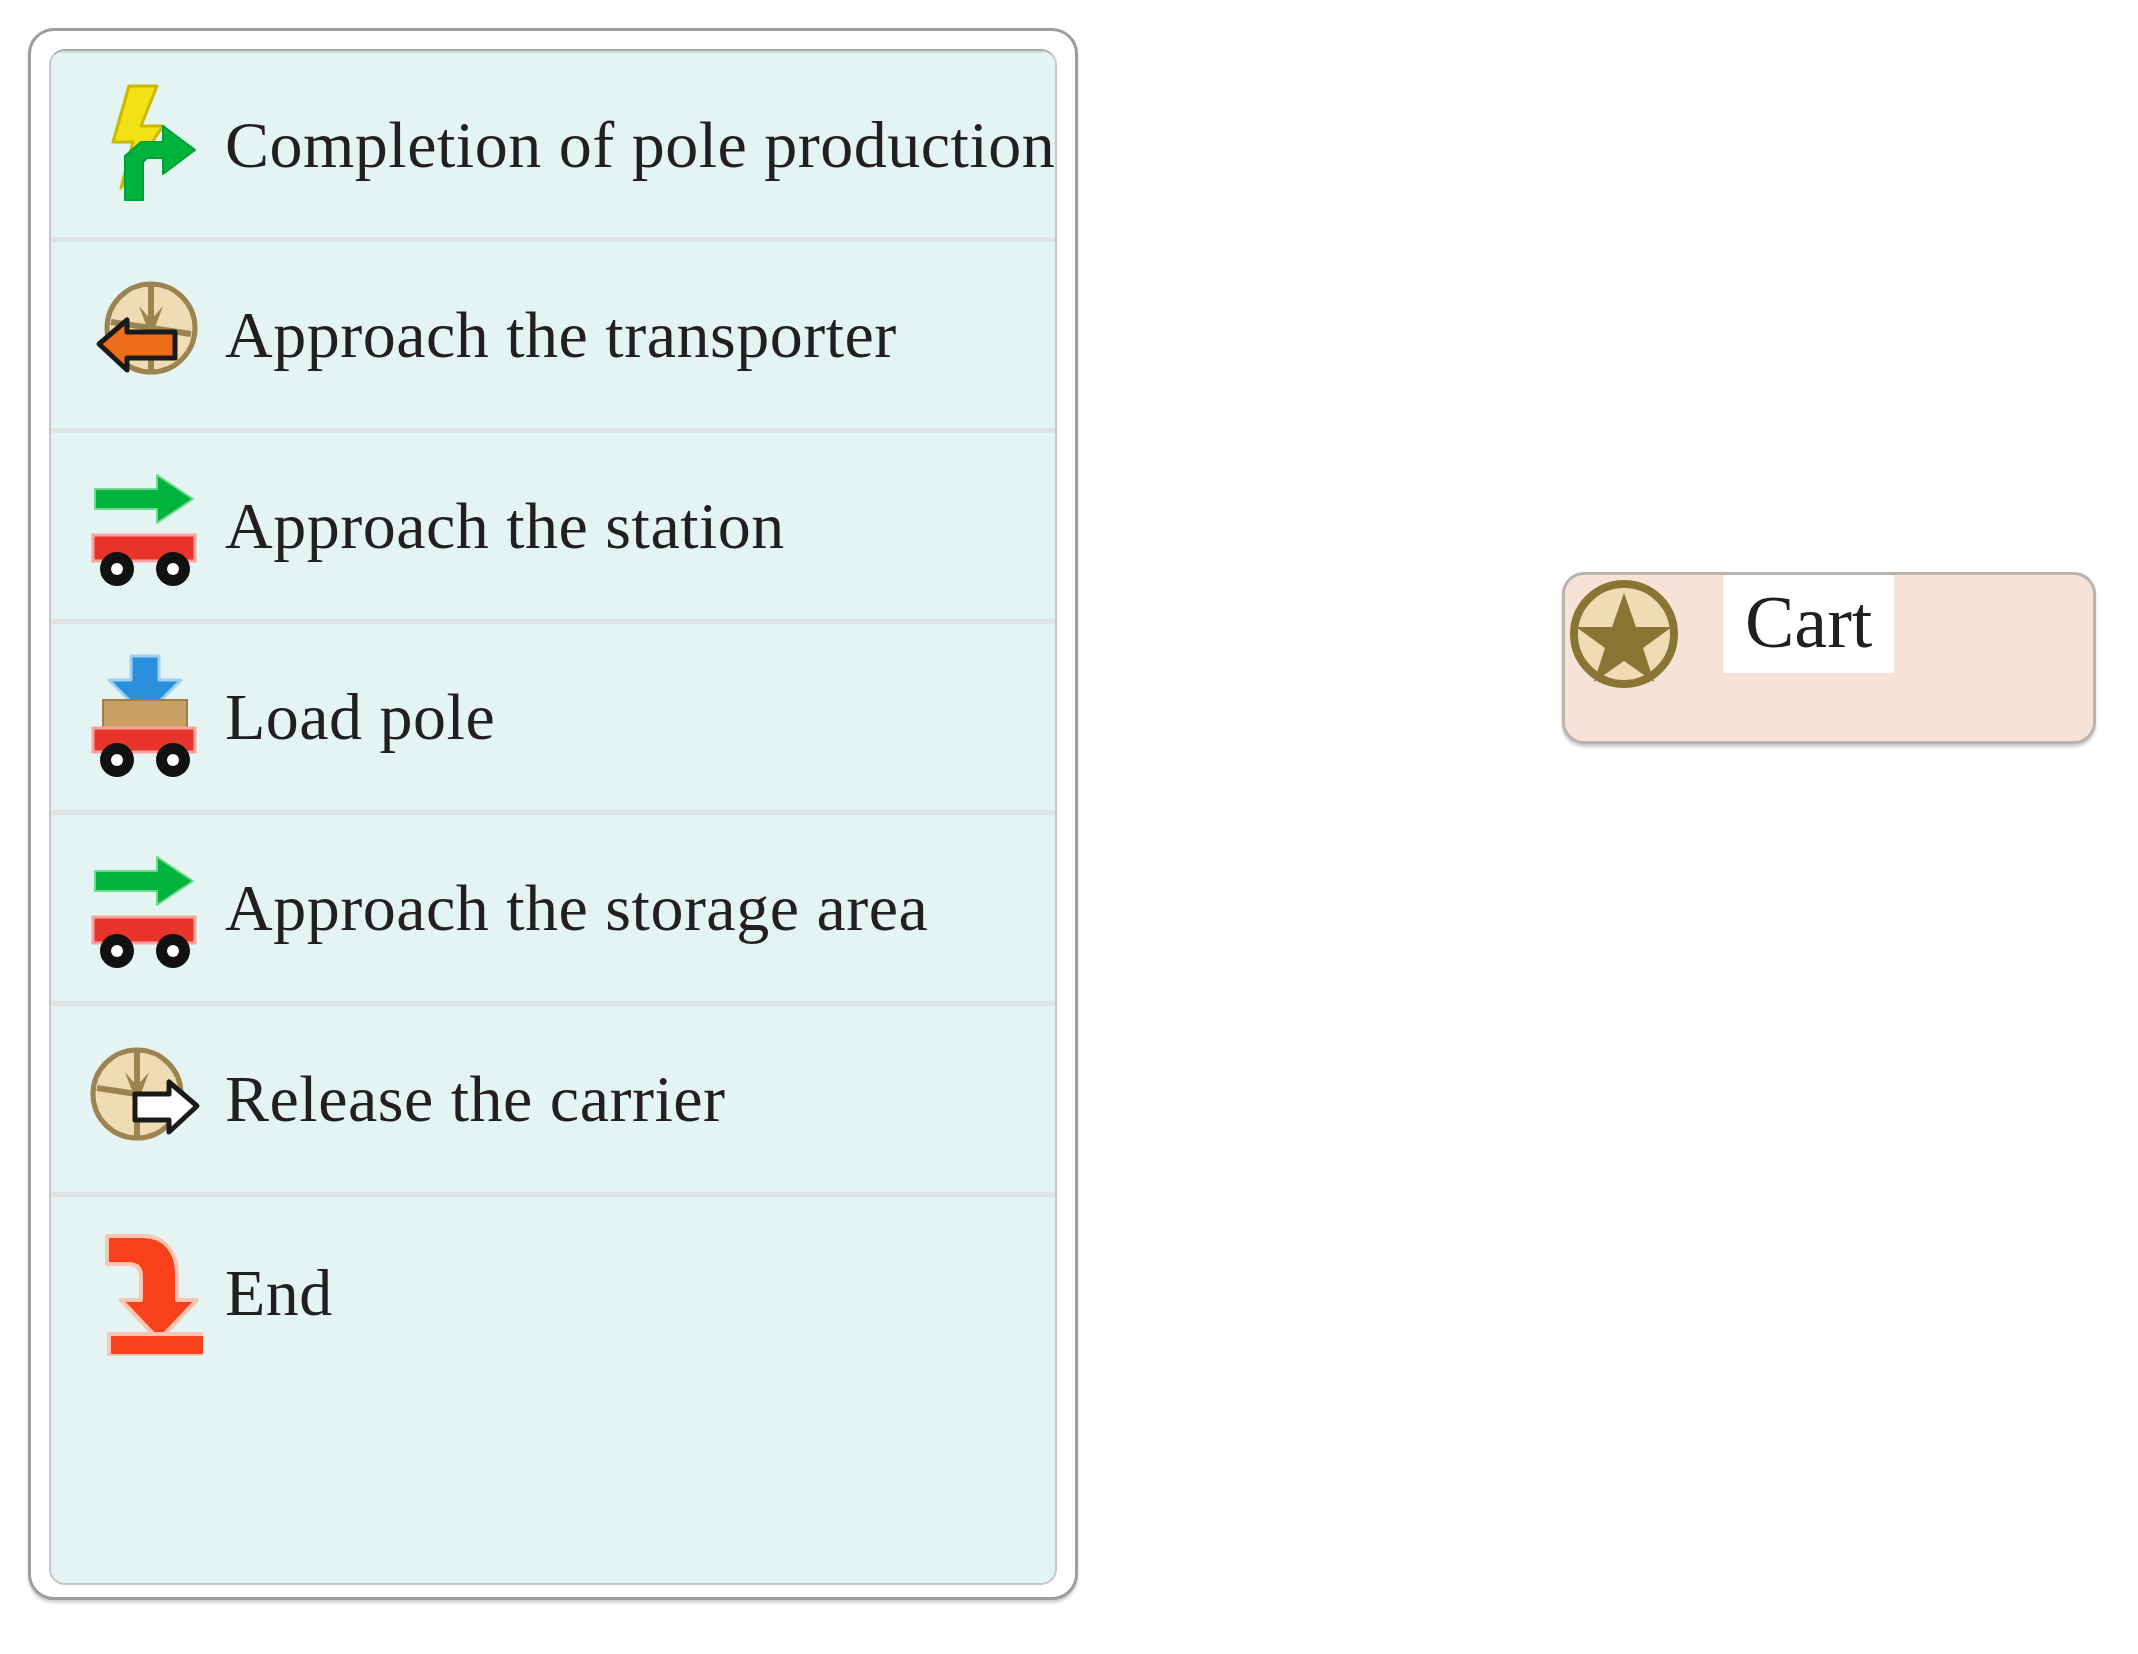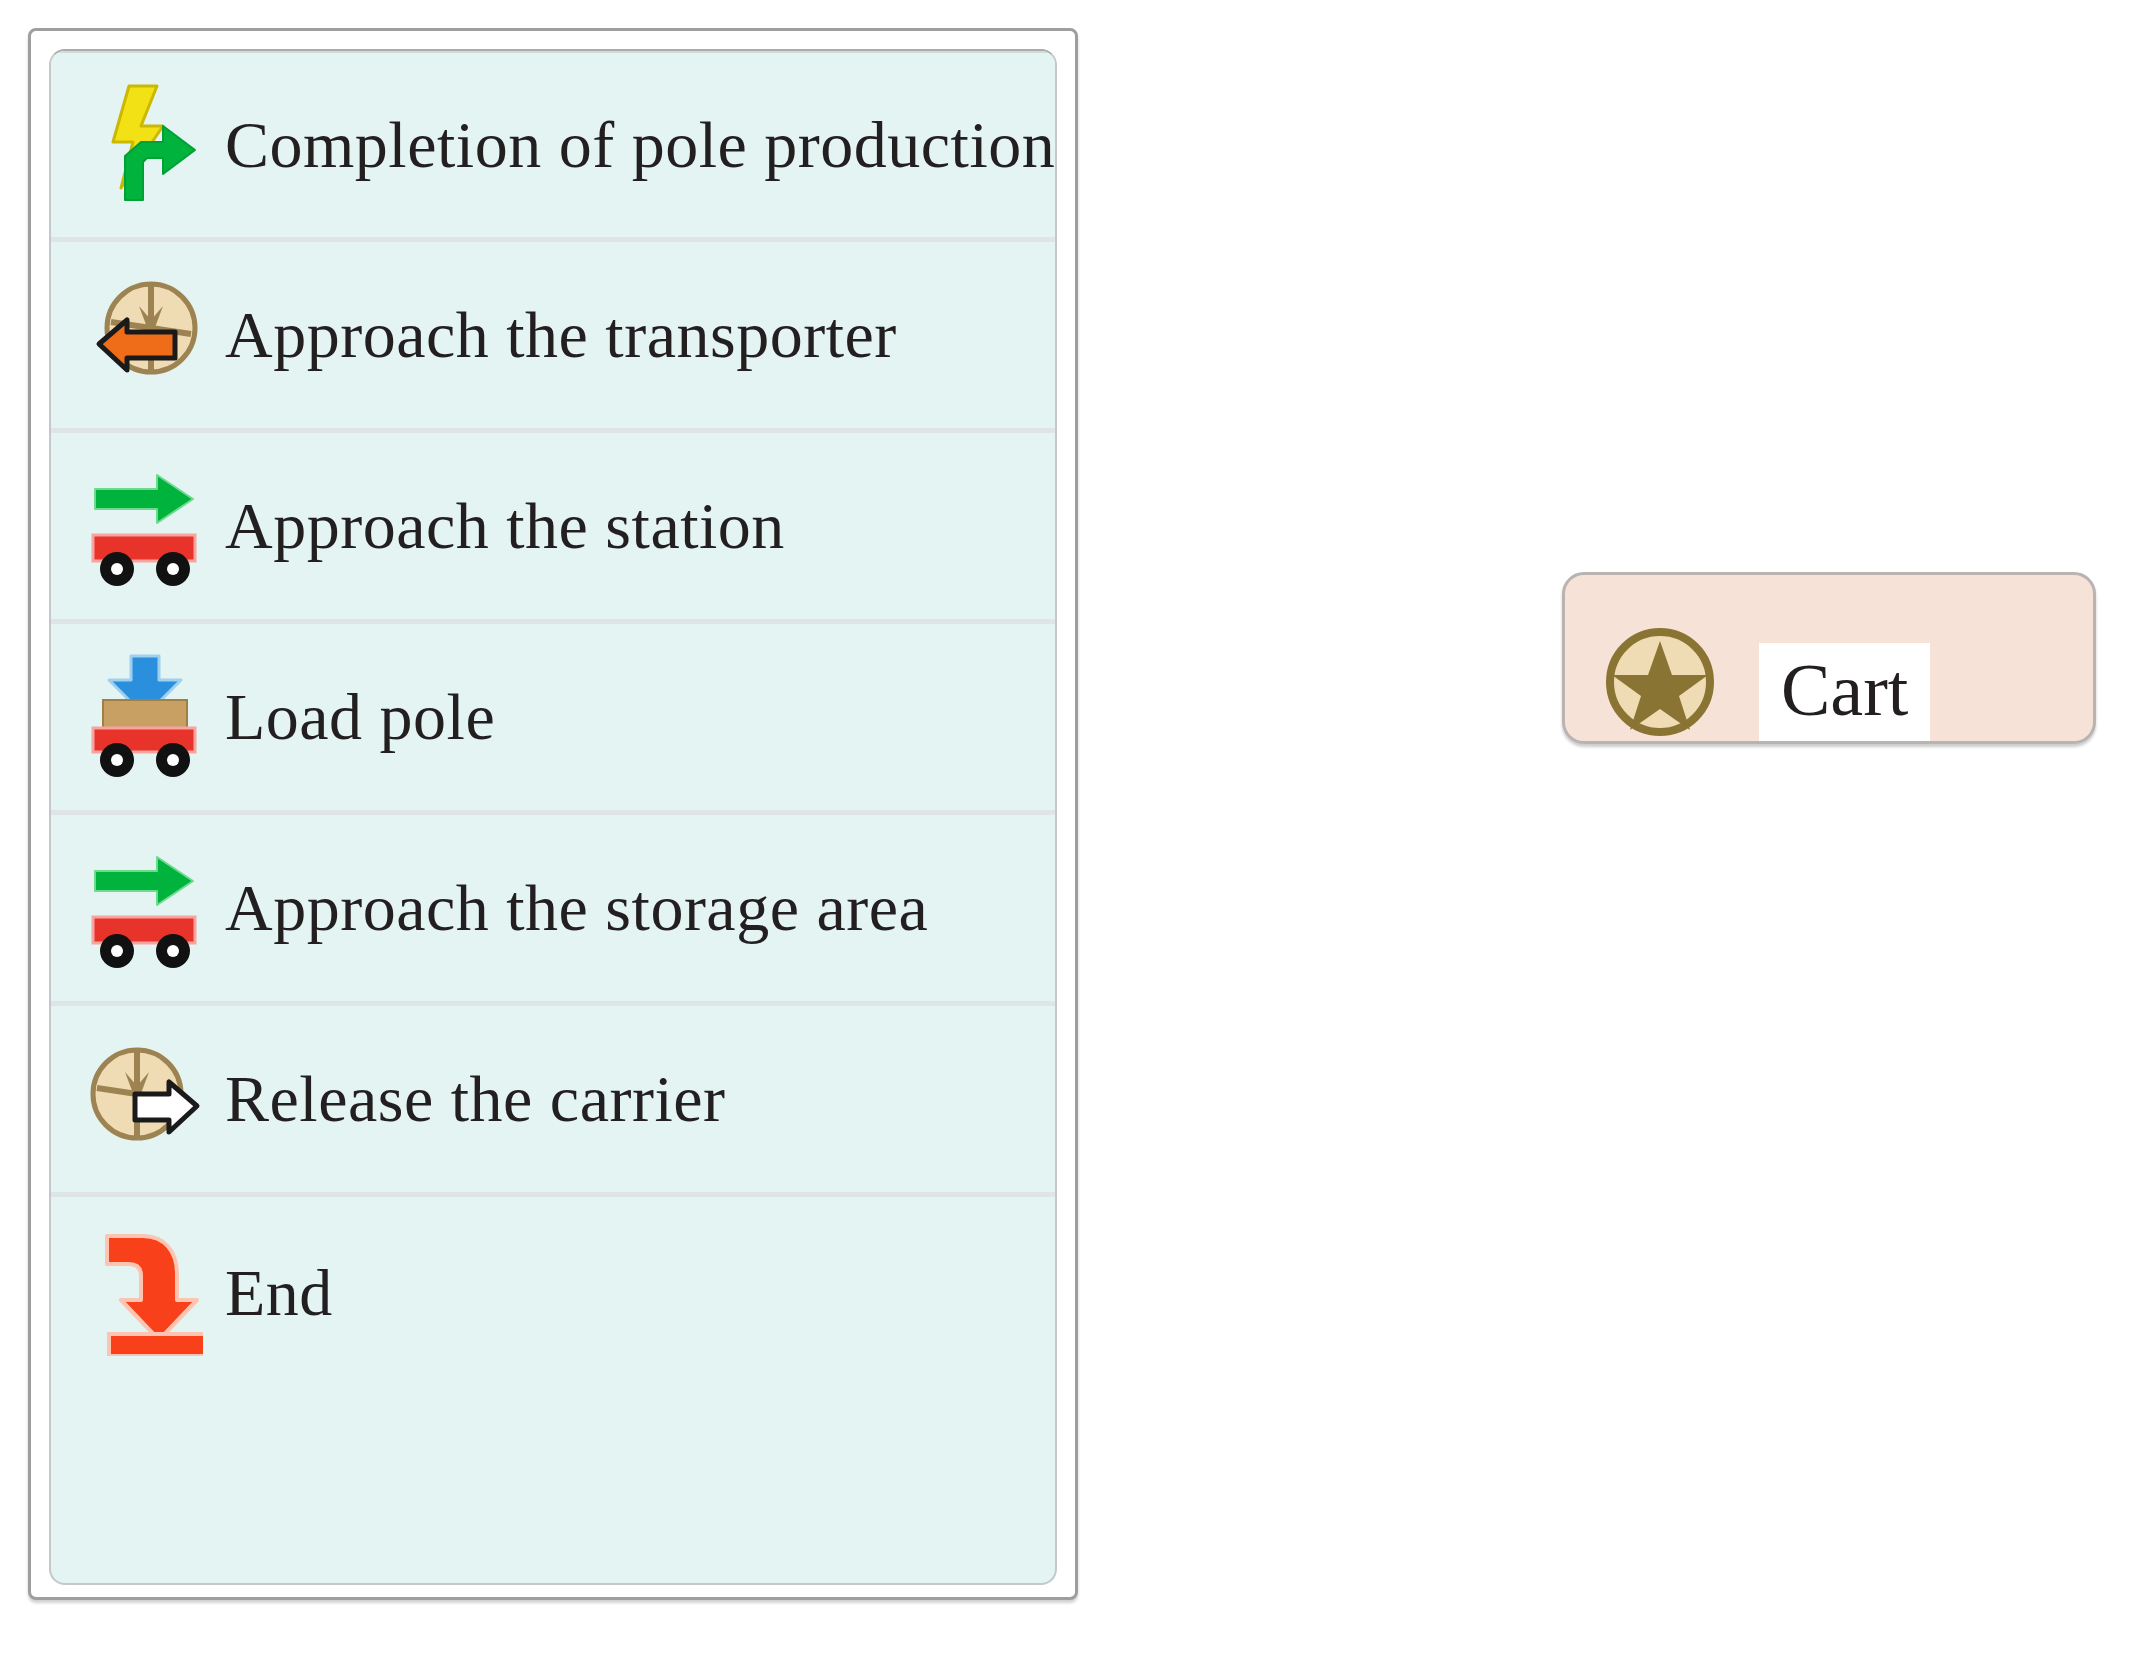--- a/index.html
+++ b/index.html
@@ -17,21 +17,21 @@
 
   
   #workflow-panel {
     position: absolute;
     left: 28px;
     top: 28px;
     width: 1050px;
     height: 1572px;
     box-sizing: border-box;
     border: 3px solid #9e9e9e;
-    border-radius: 8px;
+    border-radius: 26px;
     background: #ffffff;
     box-shadow: 0 3px 3px rgba(0,0,0,0.18);
     padding: 16px 14px 16px 16px;
   }
   #workflow-inner {
     position: absolute;
     left: 18px;
     top: 18px;
     width: 1008px;
     height: 1536px;
@@ -80,22 +80,21 @@
     left: 1562px;
     top: 572px;
     width: 534px;
     height: 172px;
     box-sizing: border-box;
     background: #f7e2d8;
     border: 3px solid #b9b4b1;
     border-radius: 22px;
     box-shadow: 0 3px 3px rgba(0,0,0,0.2);
     display: flex;
-    align-items: flex-end;
-    padding-left: 36px;
+    align-items: flex-start;
   }
   #cart-icon {
     width: 118px;
     min-width: 118px;
     height: 118px;
     margin-right: 40px;
   }
   #cart-label-box {
     background: #ffffff;
     padding: 10px 22px 14px 22px;

